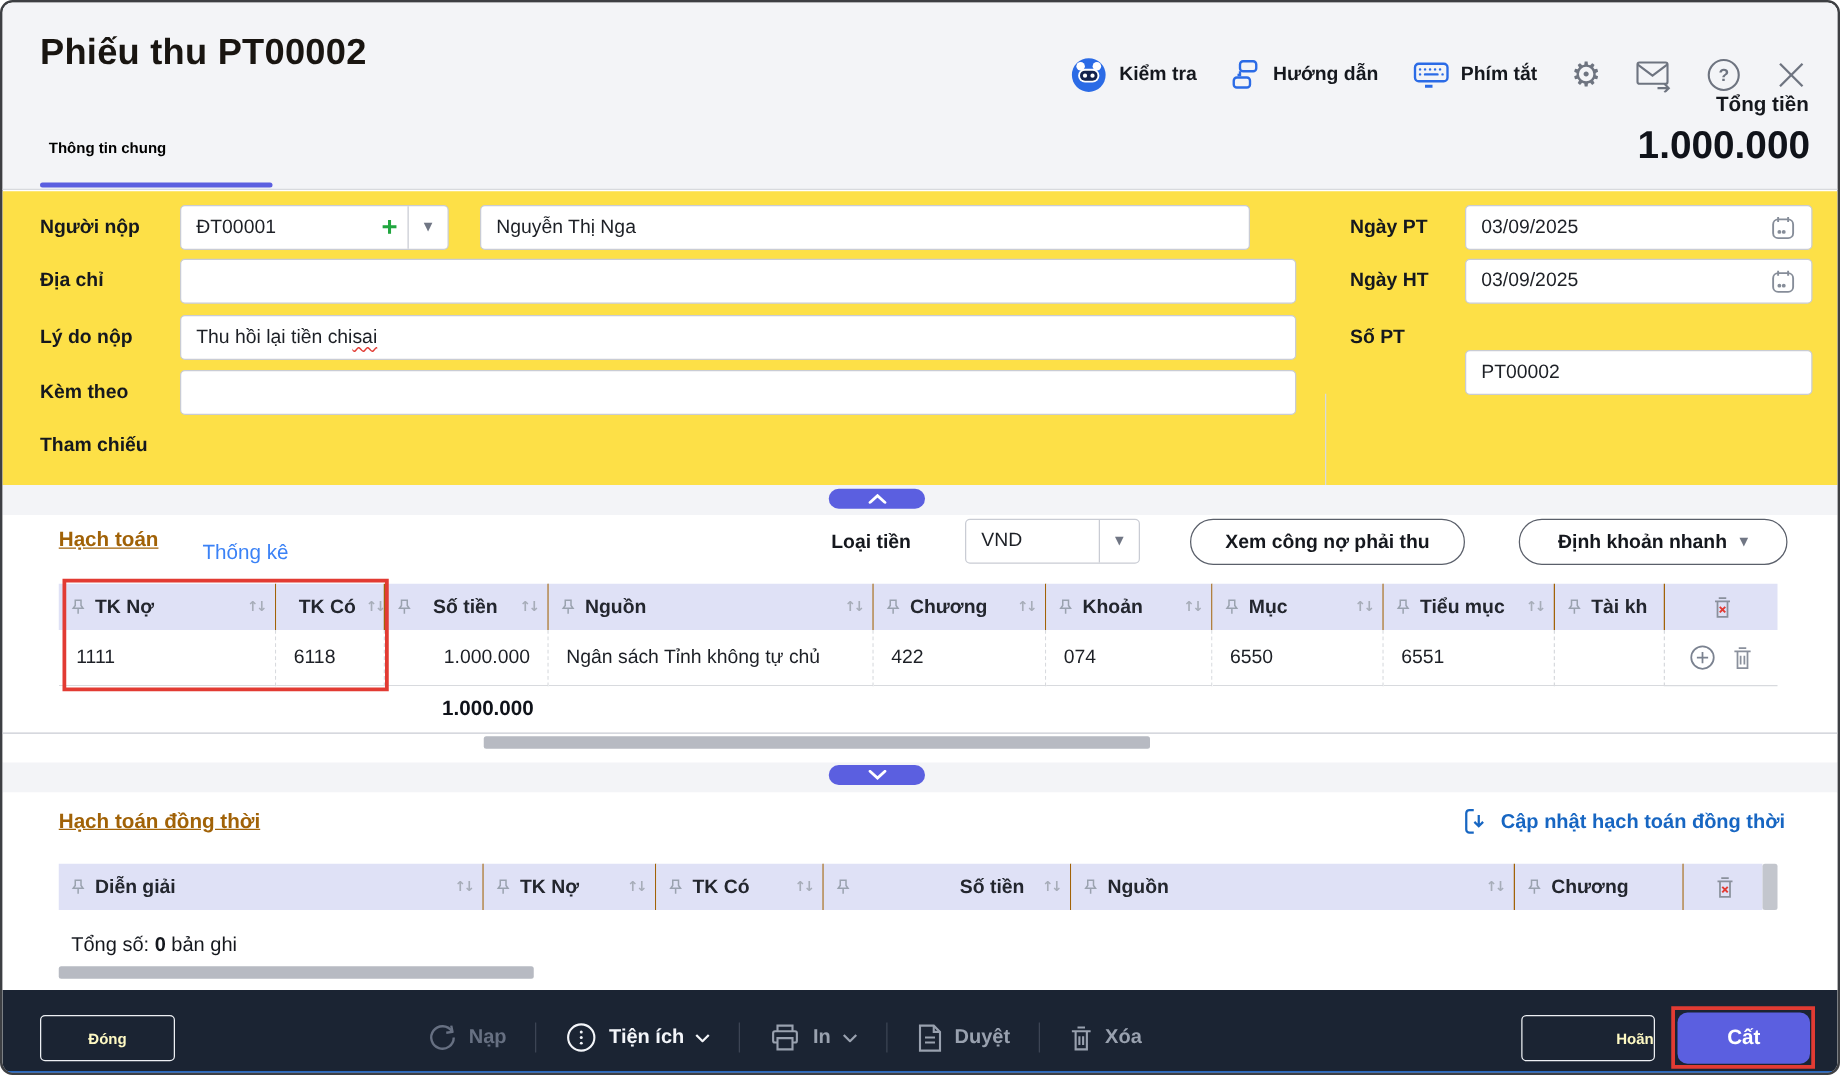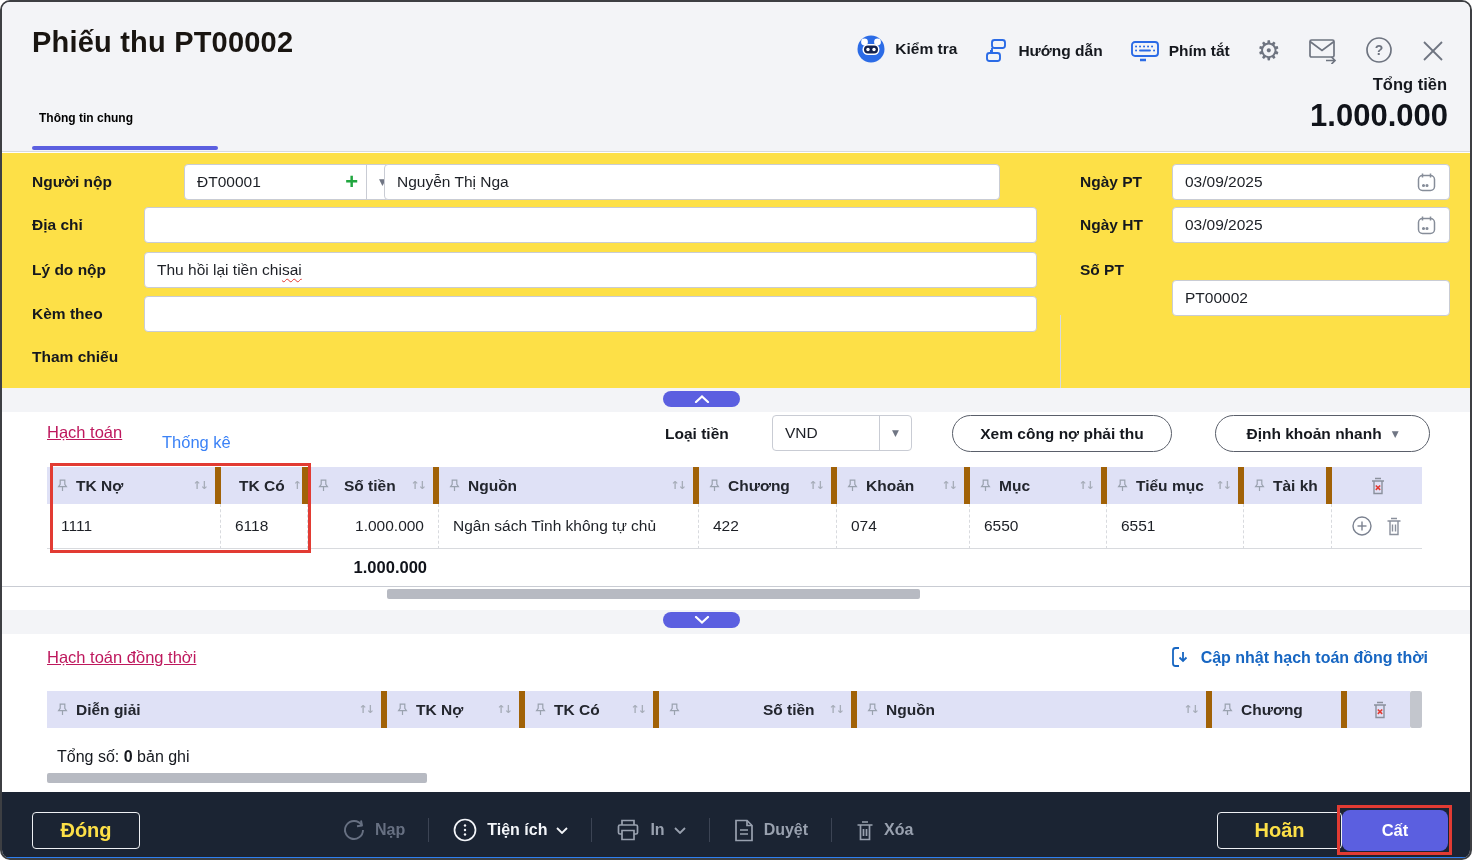--- a/index.html
+++ b/index.html
@@ -2,21 +2,21 @@
 <html><head>
 <meta charset="utf-8">
 <style>
   * { margin:0; padding:0; box-sizing:border-box; }
   html,body { width:1472px; height:860px; background:#fff; font-family:"Liberation Sans","DejaVu Sans",sans-serif; }
   .win { position:absolute; left:0; top:0; width:1472px; height:860px; border:2px solid #3d3f43; border-radius:10px; overflow:hidden; background:#fff; }
 
   
   .header { position:absolute; left:0; top:0; width:100%; height:150px; background:#f3f4f7; border-bottom:1px solid #d8dade; }
   .title { position:absolute; left:30px; top:24px; font-size:29px; font-weight:800; color:#191511; letter-spacing:.2px; }
-  .top-actions { position:absolute; right:24px; top:32px; display:flex; align-items:flex-end; gap:27px; }
+  .top-actions { position:absolute; right:24px; top:43px; display:flex; align-items:center; gap:27px; }
   .taction { display:flex; align-items:center; gap:9px; font-size:15.5px; font-weight:700; color:#15181e; cursor:pointer; }
   .iconbtn { display:flex; align-items:center; justify-content:center; }
   .gear-glyph { font-family:"DejaVu Sans",sans-serif; font-size:27px; color:#6e7480; line-height:1; }
   .total-label { position:absolute; right:23px; top:73px; font-size:16.5px; font-weight:700; color:#15181e; }
   .total-value { position:absolute; right:22px; top:96px; font-size:31px; font-weight:800; color:#10131a; }
   .tab { position:absolute; left:37px; top:109px; font-size:12px; font-weight:700; color:#000000; }
   .tab-underline { position:absolute; left:30px; top:144px; width:186px; height:4px; background:#5b5fe0; border-radius:2px; }
 
   
   .formsec { position:absolute; left:0; top:151px; width:100%; height:235px; background:#fde047; }
@@ -32,50 +32,50 @@
   .vdivider { position:absolute; left:1058px; top:162px; width:1px; height:198px; background:#d8dade; }
   .rlabel { position:absolute; left:1078px; font-size:15.5px; font-weight:700; color:#15181e; }
   .dateinp { justify-content:space-between; }
 
   
   .band { position:absolute; left:0; width:100%; height:24px; background:#f3f4f7; }
   .pill { position:absolute; left:661px; width:77px; height:16px; background:#5b5fe0; border-radius:9px; display:flex; align-items:center; justify-content:center; cursor:pointer; }
 
   
   .sec2 { position:absolute; left:0; top:410px; width:100%; height:198px; background:#fff; }
-  .link { color:#be185d; font-weight:400; font-size:16.5px; text-decoration:underline; cursor:pointer; }
+  .link { color:#a16207; font-weight:700; font-size:16.5px; text-decoration:underline; cursor:pointer; }
   .subtab-inactive { position:absolute; left:160px; top:21px; font-size:16.5px; font-weight:500; color:#3b82f6; cursor:pointer; }
   .currency-label { position:absolute; left:663px; top:13px; font-size:15.5px; font-weight:700; color:#15181e; }
   .select { position:absolute; left:770px; top:3px; width:140px; height:36px; border:1px solid #c9ccd4; border-radius:4px; display:flex; align-items:center; background:#fff; }
   .select .val { padding-left:12px; font-size:15.5px; color:#1d2026; flex:1; }
   .pillbtn { position:absolute; top:3px; height:37px; border:1px solid #5a5f6a; border-radius:19px; background:#fff; display:flex; align-items:center; justify-content:center; gap:10px; font-size:15.5px; font-weight:700; color:#15181e; cursor:pointer; }
 
   .tbl { position:absolute; left:45px; display:flex; }
-  .th { height:37px; background:#dfe1f6; border-right:6px solid #a16207; display:flex; align-items:center; padding:0 8px 0 10px; gap:8px; font-size:15.5px; font-weight:700; color:#23262e; overflow:hidden; white-space:nowrap; }
+  .th { height:37px; background:#dfe1f6; border-right:1px solid #a16207; display:flex; align-items:center; padding:0 8px 0 10px; gap:8px; font-size:15.5px; font-weight:700; color:#23262e; overflow:hidden; white-space:nowrap; }
   .th:last-child { border-right:none; }
   .sort { margin-left:auto; font-family:"DejaVu Sans",sans-serif; font-size:11px; color:#a7adb9; letter-spacing:-2px; cursor:pointer; }
   .td { height:45px; background:#fff; border-right:1px dashed #d8dade; border-bottom:1px solid #d8dade; display:flex; align-items:center; padding:0 14px; font-size:15.5px; color:#1d2026; overflow:hidden; white-space:nowrap; }
   .td:last-child { border-right:none; }
   .td.num { justify-content:flex-end; }
   .td.actions { justify-content:center; gap:12px; padding:0; }
   .total-row { position:absolute; left:45px; top:146px; width:392px; text-align:right; padding-right:12px; font-size:16.5px; font-weight:800; color:#10131a; }
   .divline { position:absolute; left:0; top:174px; width:100%; height:1px; background:#c9ccd3; }
   .hthumb { position:absolute; height:10px; background:#b7bac2; border-radius:2px; cursor:pointer; }
 
   
   .sec3 { position:absolute; left:0; top:632px; width:100%; height:158px; background:#fff; }
   .update-link { position:absolute; right:42px; top:12px; display:flex; align-items:center; gap:10px; color:#1766c2; font-weight:700; font-size:16px; cursor:pointer; }
   .vscroll { position:absolute; left:1408px; top:57px; width:12px; height:37px; background:#c3c6cd; border-radius:2px; cursor:pointer; }
   .summary { position:absolute; left:55px; top:114px; font-size:16px; color:#15181e; }
   .summary b { font-weight:800; }
 
   
   .footer { position:absolute; left:0; top:790px; width:100%; height:68px; background:#1b2433; }
   .footer::after { content:""; position:absolute; left:0; right:0; bottom:0; height:3px; background:#2e7ff0; }
-  .fbtn { position:absolute; top:20px; height:37px; border:1px solid #eef0f4; border-radius:4px; color:#fde047; font-size:20px; font-weight:700; display:flex; align-items:center; justify-content:center; background:transparent; cursor:pointer; }
+  .fbtn { position:absolute; top:20px; height:37px; border:1px solid #eef0f4; border-radius:4px; color:#fef9c3; font-size:12px; font-weight:700; display:flex; align-items:center; justify-content:center; background:transparent; cursor:pointer; }
   .fcenter { position:absolute; left:340px; top:17px; height:42px; display:flex; align-items:center; gap:23px; }
   .fitem { display:flex; align-items:center; gap:9px; font-size:16px; font-weight:700; cursor:pointer; }
   .fitem.dim { color:#677082; }
   .fitem.bright { color:#f3f5f9; }
   .fitem.mid { color:#99a1af; }
   .fsep { width:1px; height:24px; background:#3c4454; }
   .savebtn { position:absolute; left:1340px; top:18px; width:106px; height:41px; background:#5b5fe0; border-radius:8px; color:#fff; font-size:16.5px; font-weight:700; display:flex; align-items:center; justify-content:center; cursor:pointer; }
 
   
   .hl { position:absolute; border:3px solid #e23b33; pointer-events:none; z-index:50; }
@@ -150,21 +150,21 @@
     </div>
 
     <div class="total-label">Tổng tiền</div>
     <div class="total-value">1.000.000</div>
     <div class="tab">Thông tin chung</div>
     <div class="tab-underline"></div>
   </div>
 
   <div class="formsec">
     <div class="flabel" style="top:20px">Người nộp</div>
-    <div class="inp combo" style="left:142px; top:11px; width:215px;margin-left:40px;">
+    <div class="inp combo" style="left:142px; top:11px; width:215px;">
       <span class="code">ĐT00001</span>
       <span class="plus">+</span>
       <span class="caret-cell">
           <span class="caret">▼</span>
         </span>
     </div>
     <div class="inp" style="left:382px; top:11px; width:616px;">
       <span>Nguyễn Thị Nga</span>
     </div>
 
@@ -481,21 +481,21 @@
       </div>
       <span class="fsep"></span>
       <div class="fitem mid">
         <svg width="20" height="23" viewBox="0 0 20 23" fill="none" stroke="#99a1af" stroke-width="1.7">
             <path d="M7 3 h6 M2.5 6 h15 M5.5 6 v14.5 h9 V6 M8.5 10 v7 M11.5 10 v7"></path>
           </svg>
         <span>Xóa</span>
       </div>
     </div>
 
-    <div class="fbtn" style="left:1215px; width:125px;">
+    <div class="fbtn" style="left:1215px; width:107px;justify-content:flex-end;">
         <span>Hoãn</span>
       </div>
     <div class="savebtn">
         <span>Cất</span>
       </div>
   </div>
 
   <div class="hl" style="left:48px; top:461px; width:261px; height:90px;"></div>
   <div class="hl" style="left:1335px; top:803px; width:115px; height:50px;"></div>
 

